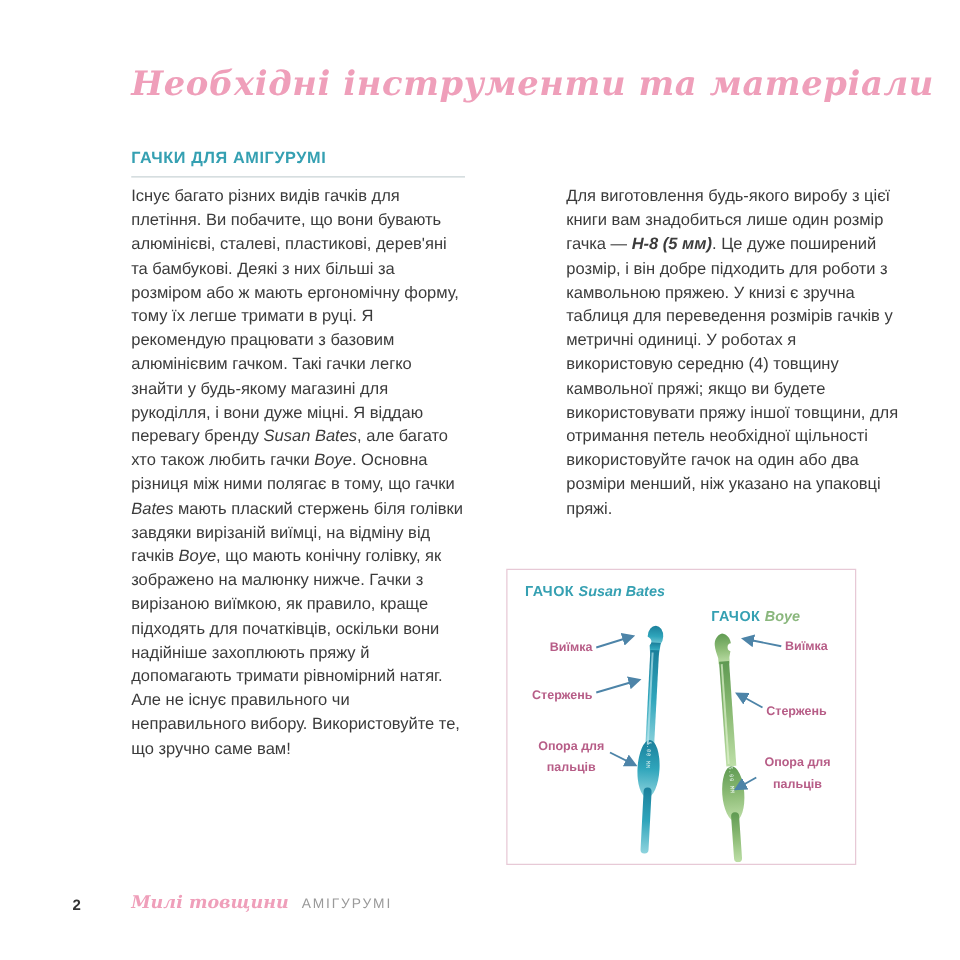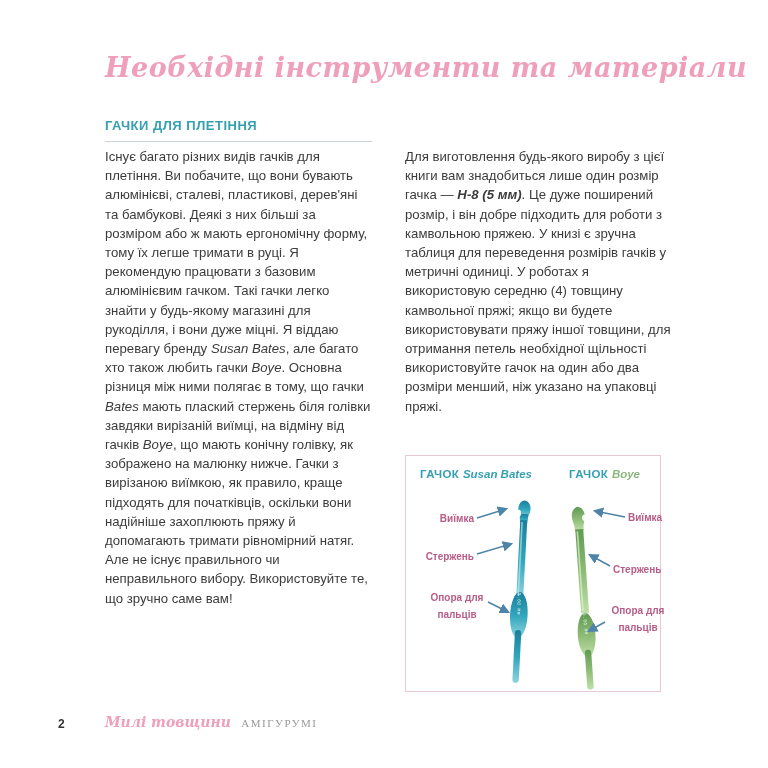--- a/index.html
+++ b/index.html
@@ -19,31 +19,31 @@
     position:absolute;left:105px;top:118px;width:267px;
     color:var(--teal);font-weight:bold;font-size:13px;letter-spacing:.5px;
     padding-bottom:8px;border-bottom:1px solid #c9d3d6;
   }
   .col{position:absolute;top:147px;font-size:13.2px;line-height:19.2px;color:var(--body-text);}
   .col-left{left:105px;width:268px;}
   .col-right{left:405px;width:292px;}
   .col-right .sub-heading{
     color:var(--teal);font-weight:bold;font-size:12.5px;line-height:17px;margin-bottom:3px;
   }
-  .col-right p{width:267px;}
+  .col-right p{width:267px;margin-left:48px;}
   .col i{font-style:italic;}
 
   .diagram{
-    position:absolute;left:405px;top:455px;width:256px;height:237px;
+    position:absolute;left:405px;top:455px;width:280px;height:237px;
     border:1px solid var(--box-border);background:#fff;
   }
   .diagram-header{position:absolute;top:12px;font-size:11.5px;font-weight:bold;color:var(--teal);letter-spacing:.4px;}
   .diagram-header .brand{font-style:italic;letter-spacing:0;}
   .header-left{left:14px;}
-  .header-right{left:163px;}
+  .header-right{left:163px;margin-top:20px;}
   .header-right .brand{color:var(--green);}
 
   .hook{position:absolute;width:34px;height:185px;}
   .hook-bates{left:97px;top:44px;transform:rotate(3deg);}
   .hook-boye{left:161px;top:49px;transform:rotate(-4deg);}
   .engraving{font-family:"DejaVu Sans Mono",monospace;font-size:4.2px;fill:#eaf6f2;letter-spacing:.6px;}
 
   .diagram-label{
     position:absolute;color:var(--label-pink);font-weight:bold;font-size:10px;line-height:17px;
   }
@@ -57,28 +57,28 @@
   .arrows{position:absolute;left:0;top:0;pointer-events:none;}
   .arrow-line{stroke:var(--arrow-blue);stroke-width:1.5;fill:none;}
   .ah-fill{fill:var(--arrow-blue);}
 
   .page-number{position:absolute;left:58px;top:717px;font-size:12px;font-weight:bold;color:#333;}
   .footer{position:absolute;left:105px;top:713px;white-space:nowrap;}
   .footer .series{
     font-family:"DejaVu Serif",serif;font-style:italic;font-weight:bold;
     font-size:14px;color:var(--pink);
   }
-  .footer .series-caps{font-size:11px;letter-spacing:1.5px;color:var(--footer-gray);margin-left:6px;font-family:Liberation Serif, serif;}
+  .footer .series-caps{font-size:11px;letter-spacing:1.5px;color:var(--footer-gray);margin-left:6px;}
 </style>
 </head>
 <body>
 
 <h1 class="page-title">Необхідні інструменти та матеріали</h1>
 
-<h2 class="section-heading">ГАЧКИ ДЛЯ ПЛЕТІННЯ</h2>
+<h2 class="section-heading">ГАЧКИ ДЛЯ АМІГУРУМІ</h2>
 
 <div class="col col-left">
   <p>Існує багато різних видів гачків для плетіння. Ви побачите, що вони бувають алюмінієві, сталеві, пластикові, дерев'яні та бамбукові. Деякі з них більші за розміром або ж мають ергономічну форму, тому їх легше тримати в руці. Я рекомендую працювати з базовим алюмінієвим гачком. Такі гачки легко знайти у будь-якому магазині для рукоділля, і вони дуже міцні. Я віддаю перевагу бренду <i>Susan Bates</i>, але багато хто також любить гачки <i>Boye</i>. Основна різниця між ними полягає в тому, що гачки <i>Bates</i> мають плаский стержень біля голівки завдяки вирізаній виїмці, на відміну від гачків <i>Boye</i>, що мають конічну голівку, як зображено на малюнку нижче. Гачки з вирізаною виїмкою, як правило, краще підходять для початківців, оскільки вони надійніше захоплюють пряжу й допомагають тримати рівномірний натяг. Але не існує правильного чи неправильного вибору. Використовуйте те, що зручно саме вам!</p>
 </div>
 
 <div class="col col-right">
   <p>Для виготовлення будь-якого виробу з цієї книги вам знадобиться лише один розмір гачка — <b><i>H-8 (5 мм)</i></b>. Це дуже поширений розмір, і він добре підходить для роботи з камвольною пряжею. У книзі є зручна таблиця для переведення розмірів гачків у метричні одиниці. У роботах я використовую середню (4) товщину камвольної пряжі; якщо ви будете використовувати пряжу іншої товщини, для отримання петель необхідної щільності використовуйте гачок на один або два розміри менший, ніж указано на упаковці пряжі.</p>
 </div>
 
 <div class="diagram">

